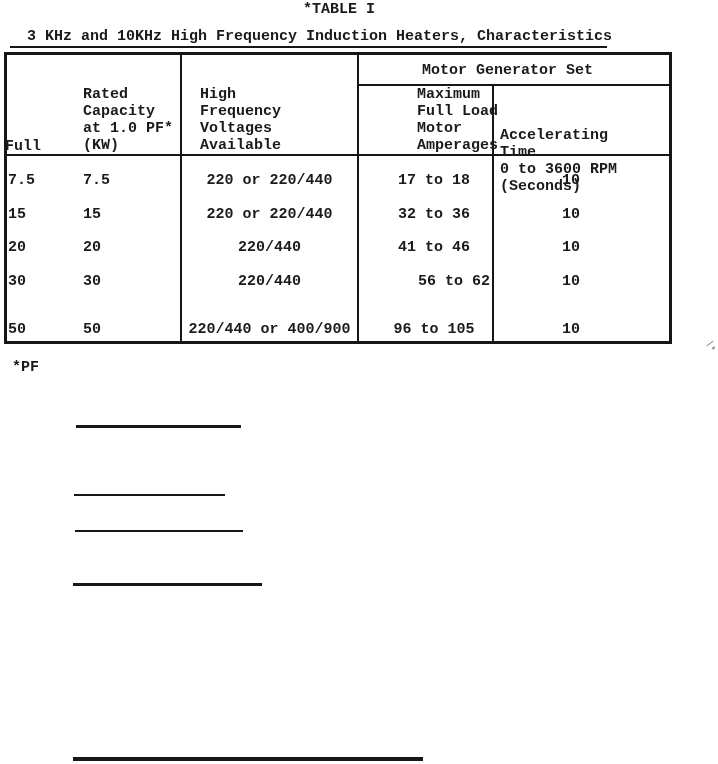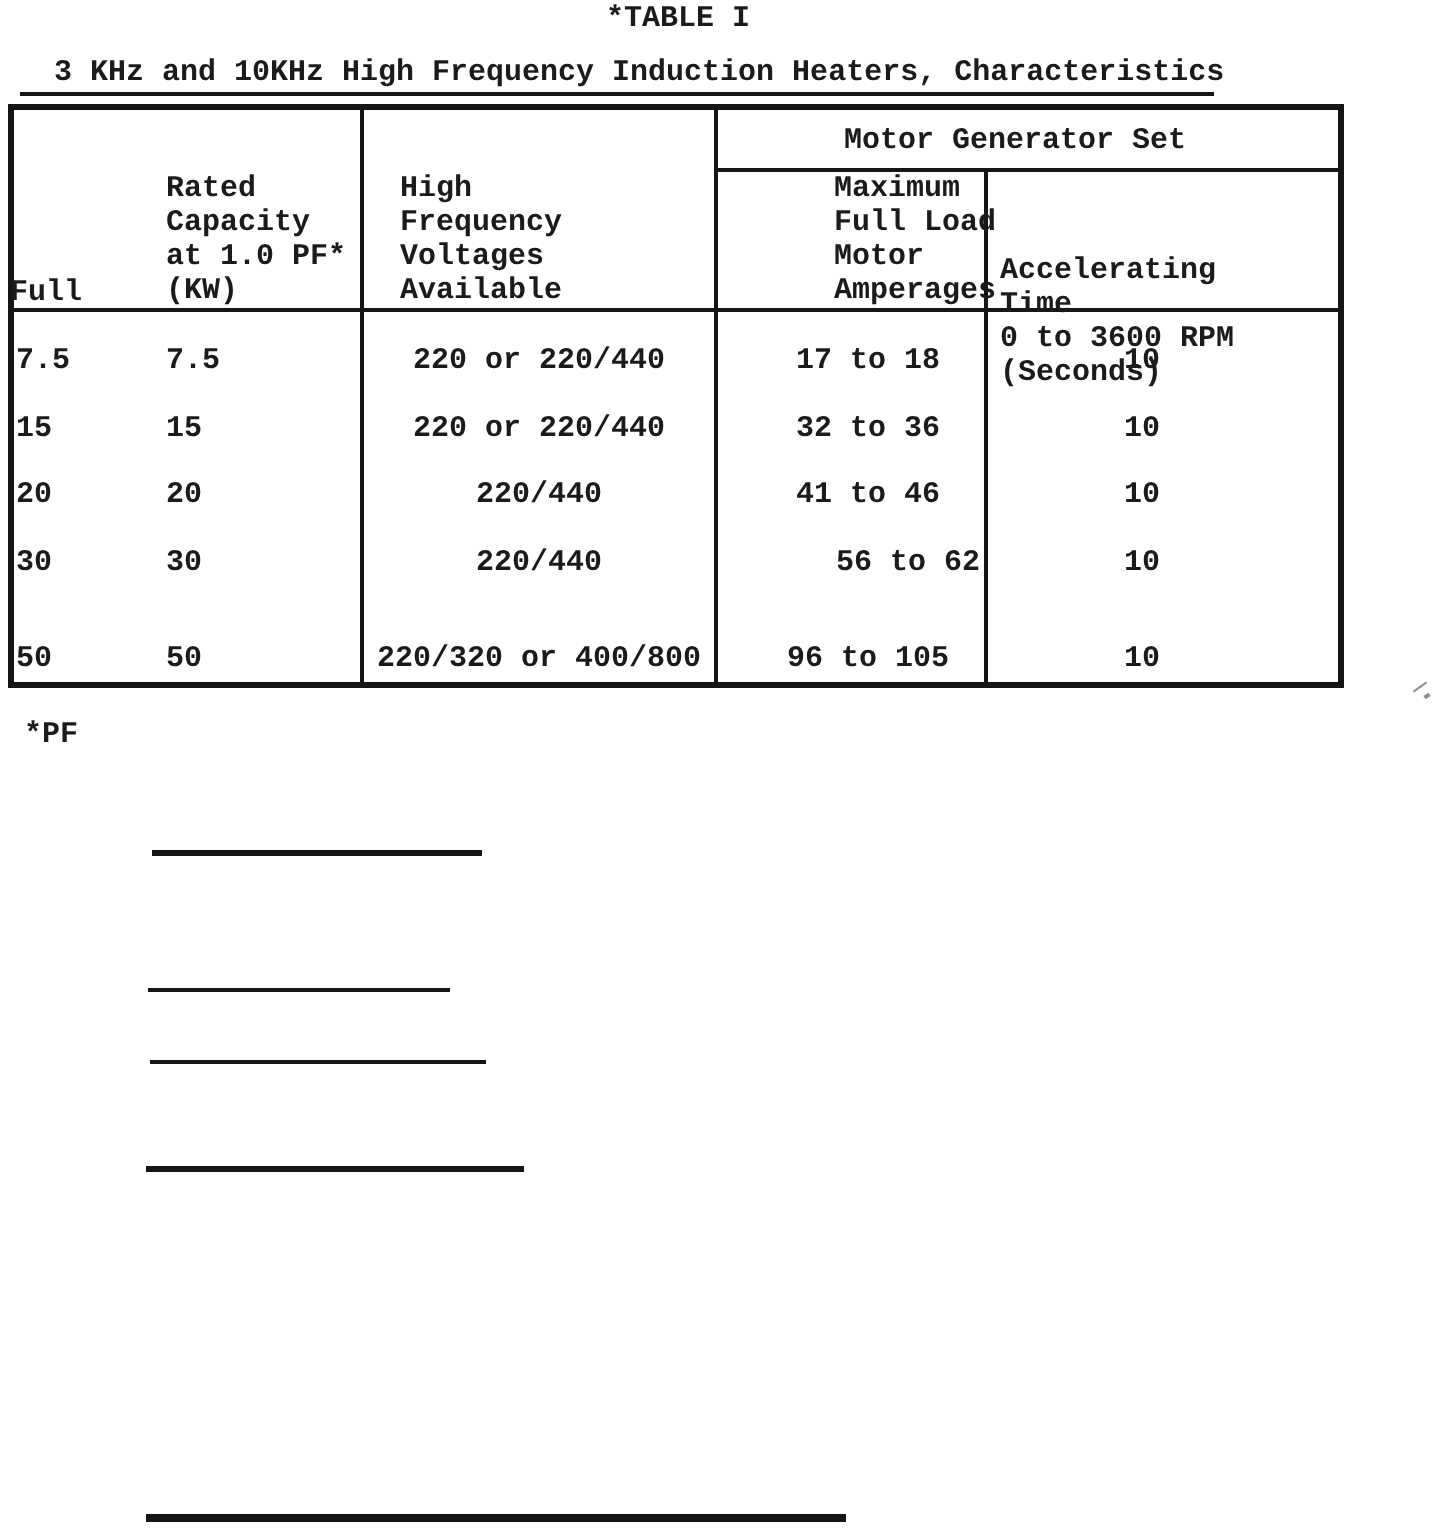--- a/index.html
+++ b/index.html
@@ -85,21 +85,21 @@
   <div class="doc-row" style="top:272px;">
     <span class="row-txt" style="left:8px;">30</span>
     <span class="row-txt" style="left:83px;">30</span>
     <span class="row-txt center" style="left:181px; width:177px;">220/440</span>
     <span class="row-txt center" style="left:360px; width:148px;padding-left:20px;">56 to 62</span>
     <span class="row-txt center" style="left:493px; width:156px;">10</span>
   </div>
   <div class="doc-row" style="top:320px;">
     <span class="row-txt" style="left:8px;">50</span>
     <span class="row-txt" style="left:83px;">50</span>
-    <span class="row-txt center" style="left:181px; width:177px;">220/320 or 400/800</span>
+    <span class="row-txt center" style="left:181px; width:177px;">220/440 or 400/900</span>
     <span class="row-txt center" style="left:360px; width:148px;">96 to 105</span>
     <span class="row-txt center" style="left:493px; width:156px;">10</span>
   </div>
 
   <div class="row-txt" style="left:12px; top:358px;">*PF</div>
 
   <div class="hline" style="left:76px; top:425px; width:165px; height:3px;"></div>
   <div class="hline" style="left:74px; top:494px; width:151px; height:2px;"></div>
   <div class="hline" style="left:75px; top:530px; width:168px; height:2px;"></div>
   <div class="hline" style="left:73px; top:583px; width:189px; height:3px;"></div>

